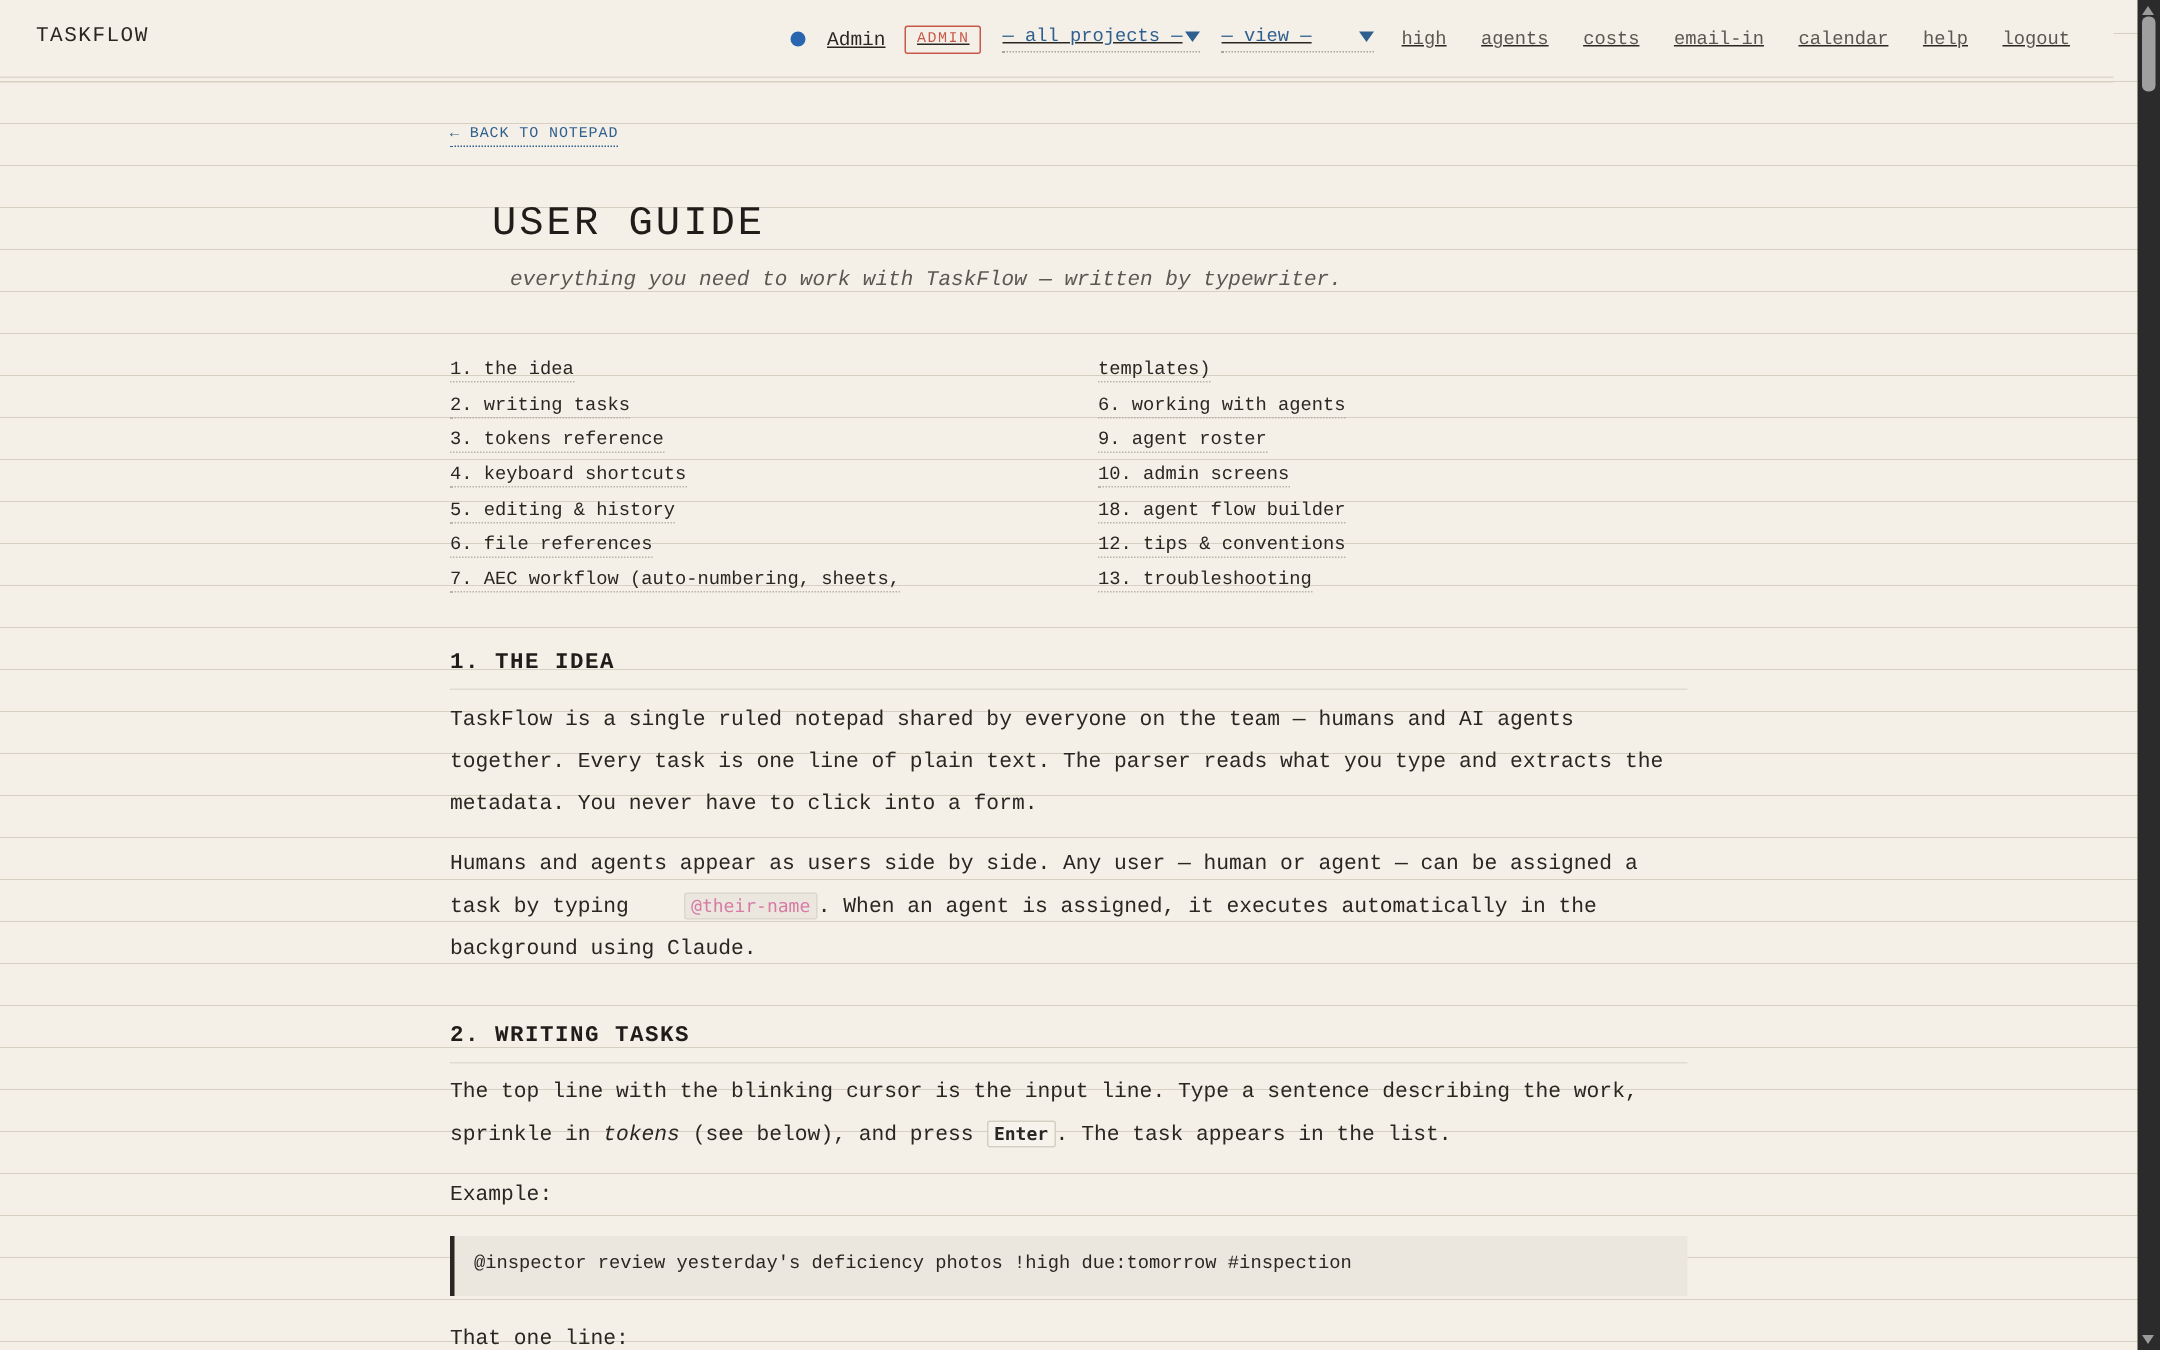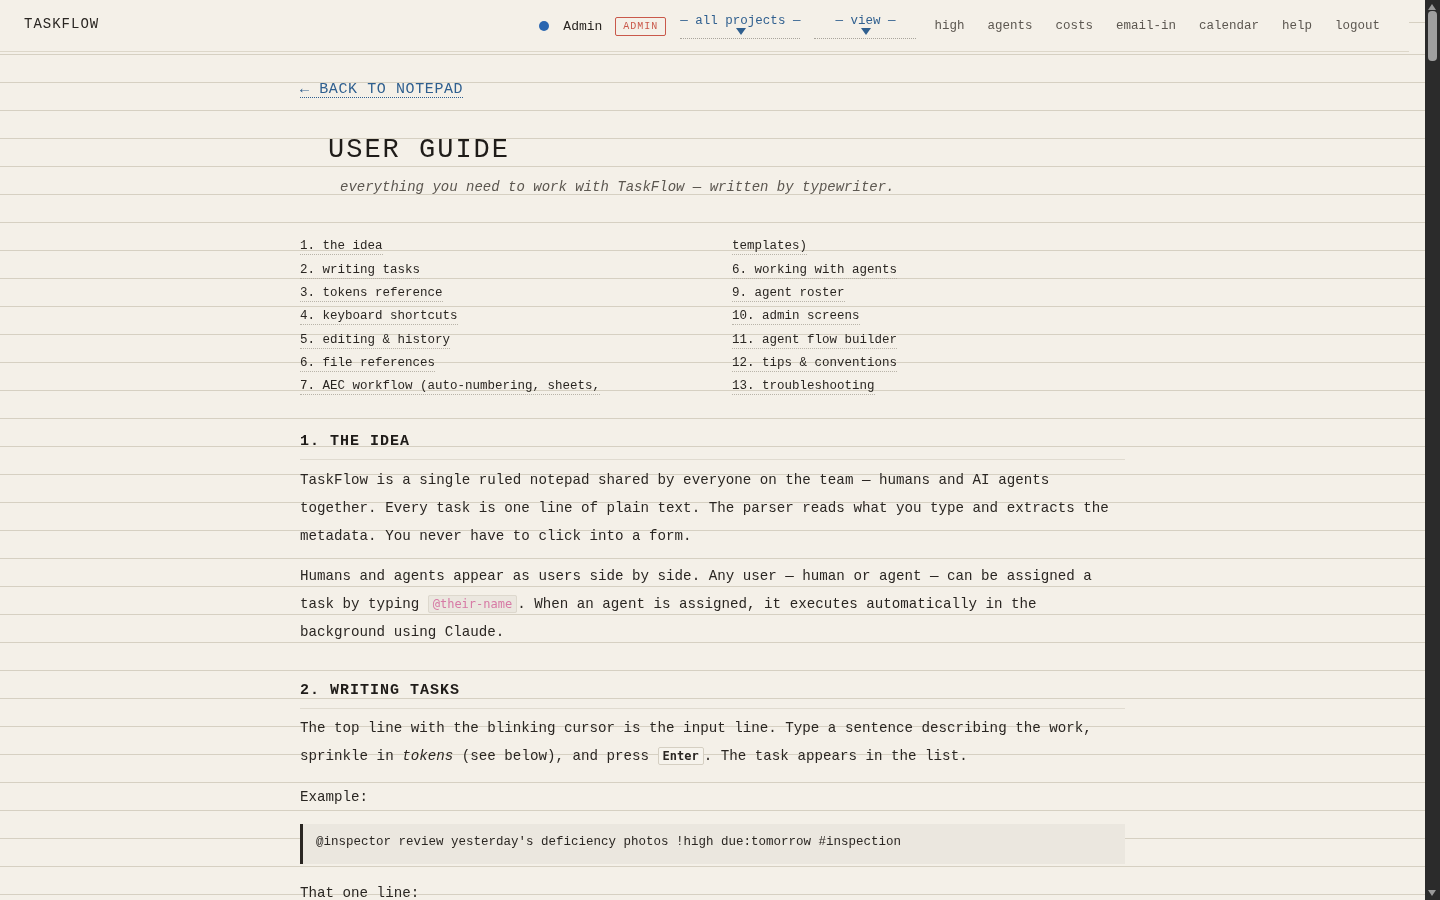--- a/index.html
+++ b/index.html
@@ -25,45 +25,46 @@
       content: ""; position: absolute; left: 0; right: 0; top: 54px; height: 1px; background: #d6d0c2;
     }
     .brand {
       position: absolute; left: 24px; top: 16px;
       font-size: 14px; letter-spacing: 1px; color: #2a2622;
       font-family: "Liberation Mono", monospace;
     }
     .nav {
       position: absolute; right: 29px; top: 15px; display: flex; align-items: center; height: 22px;
       font-size: 12.5px;
+      text-decoration: underline;
     }
     .user-dot { width: 10px; height: 10px; border-radius: 50%; background: #2a66b0; margin-right: 14px; }
     .user-name { color: #2a2622; font-size: 13px; margin-right: 13px; }
     .role-badge {
       border: 1px solid #c9584a; color: #c9584a; font-size: 10px; letter-spacing: 1px;
       padding: 3px 7px; border-radius: 2px; margin-right: 14px; line-height: 11px;
     }
     .select {
       color: #2f5f8f; font-size: 12.5px; border-bottom: 1px dotted #a9a59c;
-      padding-bottom: 3px; margin-right: 14px; display: flex; align-items: center; flex-direction: column;
+      padding-bottom: 3px; margin-right: 14px; display: flex; align-items: center;
     }
     .select .caret {
       display: inline-block; width: 0; height: 0;
       border-left: 5px solid transparent; border-right: 5px solid transparent;
       border-top: 7px solid #2f5f8f; margin-left: 2px;
     }
     .select.view { width: 102px; justify-content: space-between; margin-right: 18px; }
     .nav-link { color: #5c5750; font-size: 12.5px; margin-left: 23px; text-decoration: none; }
     .nav-link:first-of-type { margin-left: 0; }
 
     
     .content { position: absolute; left: 300px; top: 0; width: 825px; }
     .back-link {
       position: absolute; top: 84px; left: 0;
-      font-size: 15px; letter-spacing: 0.6px; color: #2f5f8f;
+      font-size: 10px; letter-spacing: 0.6px; color: #2f5f8f;
       border-bottom: 1px dotted #2f5f8f; padding-bottom: 1px; line-height: 12px;
     }
     .page-title {
       position: absolute; top: 134px; left: 0;
       font-size: 27px; letter-spacing: 2px; font-weight: normal; color: #1f1c19; line-height: 32px;
       font-family: "Liberation Mono", monospace;
       margin-left: 28px;
     }
     .subtitle {
       position: absolute; top: 179px; left: 0; font-size: 14px; font-style: italic; color: #5c5750; white-space: nowrap; margin-left: 40px;
@@ -78,21 +79,21 @@
     .section-h {
       position: absolute; left: 0; width: 825px; font-size: 15px; letter-spacing: 1px; color: #1f1c19;
       border-bottom: 1px solid #e0dbd0; padding-bottom: 8px; line-height: 18px;
       font-family: "Liberation Mono", monospace;
     }
     .para {
       position: absolute; left: 0; width: 825px; font-size: 14.2px; line-height: 28px; color: #2a2622;
       word-spacing: 0px;
     }
     .code-inline {
-      background: #ebe7df; border: 1px solid #ddd8cd; color: #d77aa5; font-size: 12px; padding: 1px 4px; border-radius: 2px;
+      background: #ebe7df; border: 1px solid #ddd8cd; color: #d77aa5; font-size: 12px; padding: 1px 4px; border-radius: 2px; margin-left: 28px;
     }
     .kbd {
       background: #f6f3ec; border: 1px solid #d5cfc2; font-weight: bold; font-size: 12px; padding: 1px 4px; border-radius: 2px;
     }
     .code-block {
       position: absolute; left: 0; top: 824px; width: 825px; height: 40px;
       background: #ebe7df; border-left: 3px solid #2a2622;
       font-size: 12.5px; padding: 11px 0 0 13px; color: #2a2622; white-space: nowrap;
     }
     
@@ -151,21 +152,21 @@
         <a class="toc-item" style="top:72px">4. keyboard shortcuts</a>
         <a class="toc-item" style="top:96px">5. editing &amp; history</a>
         <a class="toc-item" style="top:119px">6. file references</a>
         <a class="toc-item" style="top:142px">7. AEC workflow (auto-numbering, sheets,</a>
       </div>
       <div class="toc-col c2">
         <a class="toc-item" style="top:2px">templates)</a>
         <a class="toc-item" style="top:26px">6. working with agents</a>
         <a class="toc-item" style="top:49px">9. agent roster</a>
         <a class="toc-item" style="top:72px">10. admin screens</a>
-        <a class="toc-item" style="top:96px">11. agent flow builder</a>
+        <a class="toc-item" style="top:96px">18. agent flow builder</a>
         <a class="toc-item" style="top:119px">12. tips &amp; conventions</a>
         <a class="toc-item" style="top:142px">13. troubleshooting</a>
       </div>
     </div>
 
     <h2 class="section-h" style="top:433px">1. THE IDEA</h2>
     <p class="para" style="top:466px">TaskFlow is a single ruled notepad shared by everyone on the team — humans and AI agents together. Every task is one line of plain text. The parser reads what you type and extracts the metadata. You never have to click into a form.</p>
     <p class="para" style="top:562px"><span>Humans and agents appear as users side by side. Any user — human or agent — can be assigned a task by typing </span><code class="code-inline">@their-name</code><span>. When an agent is assigned, it executes automatically in the background using Claude.</span></p>
 
     <h2 class="section-h" style="top:682px">2. WRITING TASKS</h2>

